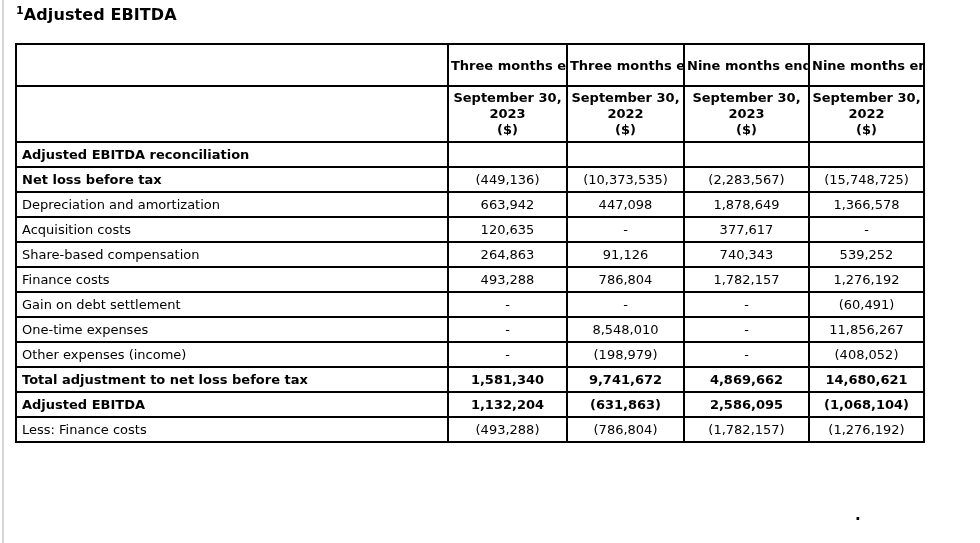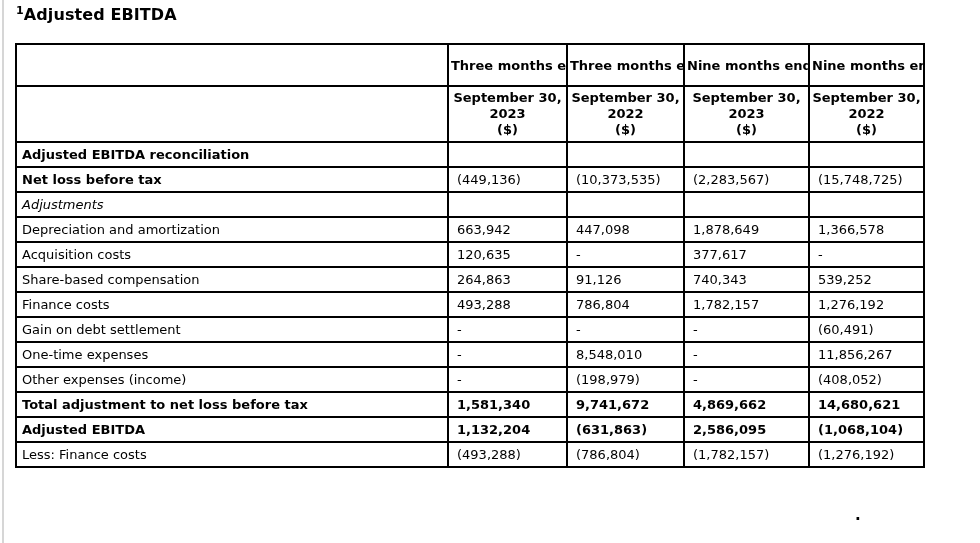--- a/index.html
+++ b/index.html
@@ -63,21 +63,21 @@
   tbody td {
     font-size: 13px;
     height: 19px;
     vertical-align: middle;
   }
   tbody td.label {
     text-align: left;
     padding: 2px 4px 2px 5px;
   }
   tbody td.value {
-    text-align: left;
+    text-align: center;
     padding: 2px 8px 2px 8px;
   }
   tbody tr.bold-label td.label { font-weight: bold; }
   tbody tr.bold-values td.value { font-weight: bold; }
   tbody tr.italic td.label { font-style: italic; }
   .footnote-dot {
     position: absolute;
     left: 855px;
     top: 506px;
     font-size: 15px;
@@ -140,27 +140,20 @@
           <td class="value"></td>
           <td class="value"></td>
         </tr>
         <tr class="bold-label">
           <td class="label">Net loss before tax</td>
           <td class="value">(449,136)</td>
           <td class="value">(10,373,535)</td>
           <td class="value">(2,283,567)</td>
           <td class="value">(15,748,725)</td>
         </tr>
-        <tr class="italic">
-          <td class="label">Adjustments</td>
-          <td class="value"></td>
-          <td class="value"></td>
-          <td class="value"></td>
-          <td class="value"></td>
-        </tr>
         <tr>
           <td class="label">Depreciation and amortization</td>
           <td class="value">663,942</td>
           <td class="value">447,098</td>
           <td class="value">1,878,649</td>
           <td class="value">1,366,578</td>
         </tr>
         <tr>
           <td class="label">Acquisition costs</td>
           <td class="value">120,635</td>

